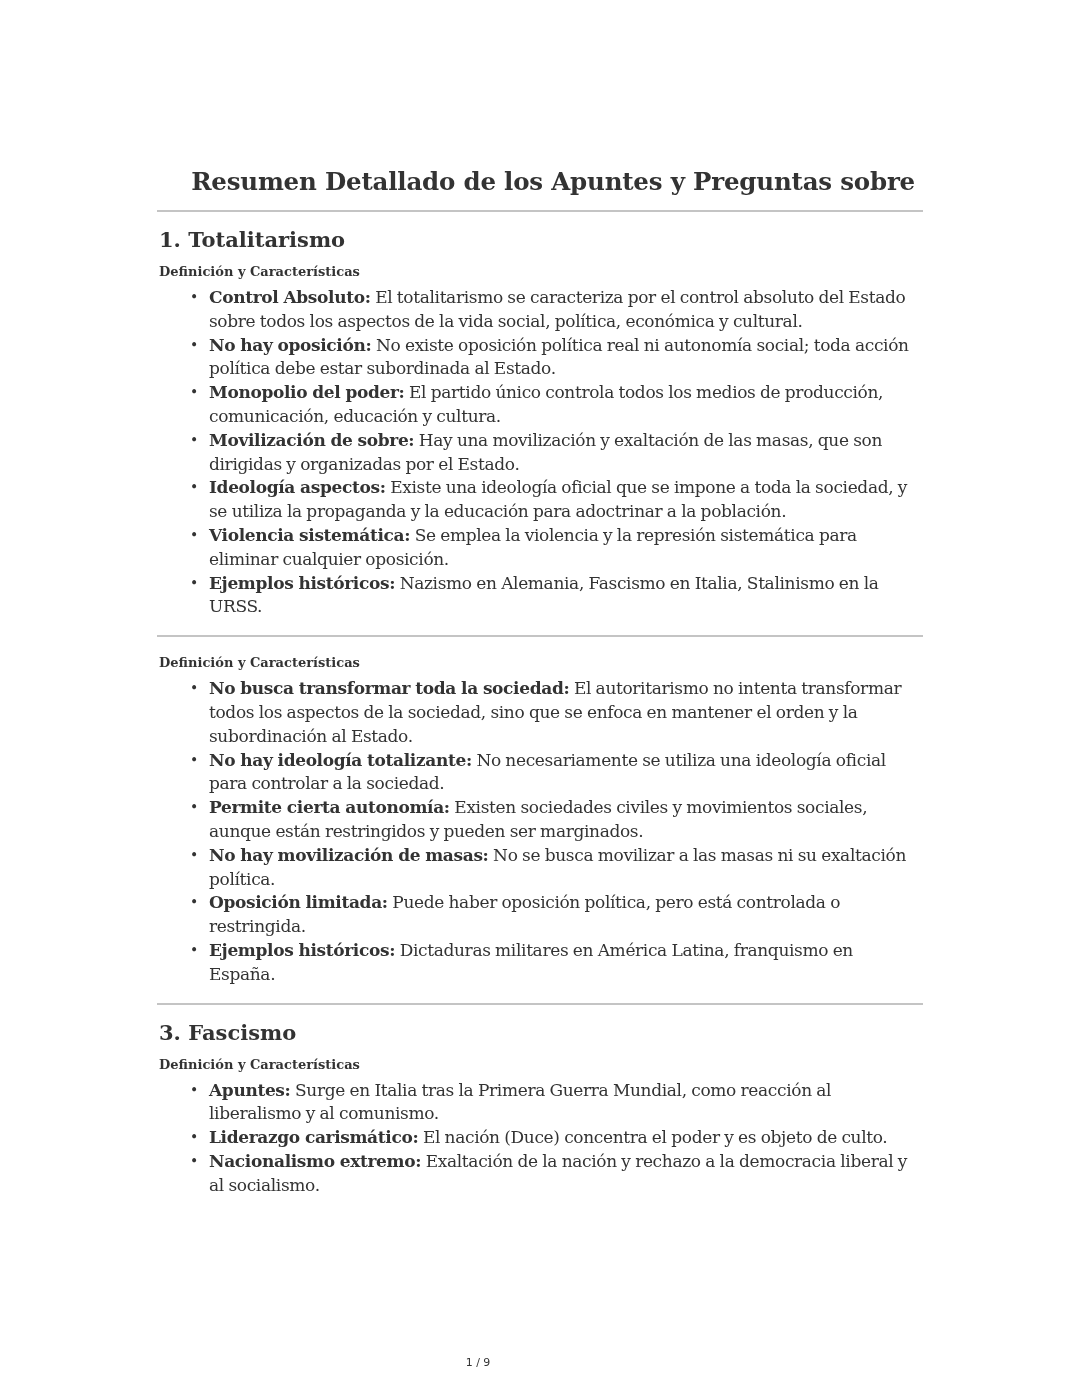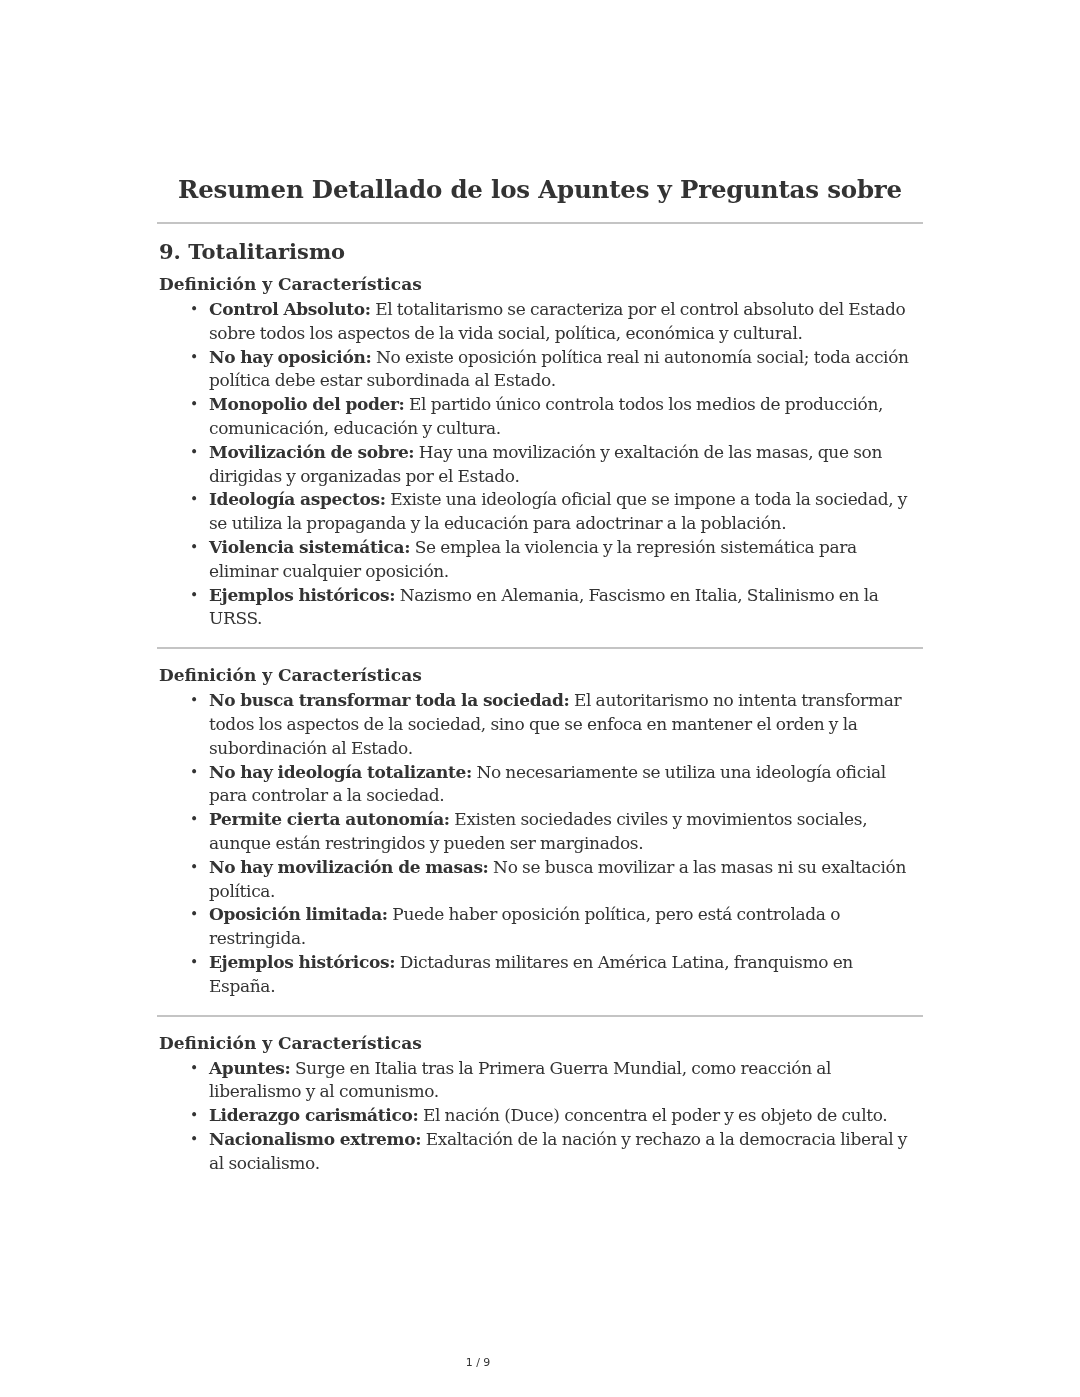--- a/index.html
+++ b/index.html
@@ -14,44 +14,44 @@
       font-family: "DejaVu Serif", "Liberation Serif", serif;
       color: #333333;
     }
     .page {
       position: absolute;
       left: 157px;
       top: 158px;
       width: 766px;
     }
     .doc-title {
-      text-align: center;
+      text-align: right;
       font-size: 24.5px;
       font-weight: bold;
       line-height: 32px;
-      margin: 16px;
+      margin: 8px;
       color: #333333;
       letter-spacing: -0.2px;
     }
     .divider {
       border: 0;
       height: 2px;
       background: #c4c4c4;
       margin: 0;
     }
     .title-divider { margin-top: 12px; }
     .section-title {
       font-size: 21px;
       font-weight: bold;
       margin: 0;
       line-height: 28px;
       padding-left: 2px;
     }
     .sub-title {
-      font-size: 17px;
+      font-size: 13px;
       font-weight: bold;
       margin: 0;
       line-height: 24px;
       padding-left: 2px;
     }
     ul.items {
       margin: 0;
       padding: 0 0 0 52px;
       list-style: none;
     }
@@ -83,21 +83,21 @@
 </head>
 <body>
 
 <div class="page">
   <h1 class="doc-title">
     <span>Resumen Detallado de los Apuntes y Preguntas sobre</span><br>
   </h1>
   <hr class="divider title-divider" style="margin-bottom:14px;">
 
   <section>
-    <h2 class="section-title">9. Totalitarismo</h2>
+    <h2 class="section-title">1. Totalitarismo</h2>
     <h3 class="sub-title" style="margin-top:6px;margin-bottom:2px;">Definición y Características</h3>
     <ul class="items">
       <li><span class="bullet">•</span><b>Control Absoluto:</b><span> El totalitarismo se caracteriza por el control absoluto del Estado sobre todos los aspectos de la vida social, política, económica y cultural.</span></li>
       <li><span class="bullet">•</span><b>No hay oposición:</b><span> No existe oposición política real ni autonomía social; toda acción política debe estar subordinada al Estado.</span></li>
       <li><span class="bullet">•</span><b>Monopolio del poder:</b><span> El partido único controla todos los medios de producción, comunicación, educación y cultura.</span></li>
       <li><span class="bullet">•</span><b>Movilización de sobre:</b><span> Hay una movilización y exaltación de las masas, que son dirigidas y organizadas por el Estado.</span></li>
       <li><span class="bullet">•</span><b>Ideología aspectos:</b><span> Existe una ideología oficial que se impone a toda la sociedad, y se utiliza la propaganda y la educación para adoctrinar a la población.</span></li>
       <li><span class="bullet">•</span><b>Violencia sistemática:</b><span> Se emplea la violencia y la represión sistemática para eliminar cualquier oposición.</span></li>
       <li><span class="bullet">•</span><b>Ejemplos históricos:</b><span> Nazismo en Alemania, Fascismo en Italia, Stalinismo en la URSS.</span></li>
     </ul>
@@ -111,20 +111,21 @@
       <li><span class="bullet">•</span><b>No hay ideología totalizante:</b><span> No necesariamente se utiliza una ideología oficial para controlar a la sociedad.</span></li>
       <li><span class="bullet">•</span><b>Permite cierta autonomía:</b><span> Existen sociedades civiles y movimientos sociales, aunque están restringidos y pueden ser marginados.</span></li>
       <li><span class="bullet">•</span><b>No hay movilización de masas:</b><span> No se busca movilizar a las masas ni su exaltación política.</span></li>
       <li><span class="bullet">•</span><b>Oposición limitada:</b><span> Puede haber oposición política, pero está controlada o restringida.</span></li>
       <li><span class="bullet">•</span><b>Ejemplos históricos:</b><span> Dictaduras militares en América Latina, franquismo en España.</span></li>
     </ul>
   </section>
   <hr class="divider" style="margin-top:16px;margin-bottom:14px;">
 
   <section>
+    <h2 class="section-title">3. Fascismo</h2>
     <h3 class="sub-title" style="margin-top:6px;margin-bottom:2px;">Definición y Características</h3>
     <ul class="items">
       <li><span class="bullet">•</span><b>Apuntes:</b><span> Surge en Italia tras la Primera Guerra Mundial, como reacción al liberalismo y al comunismo.</span></li>
       <li><span class="bullet">•</span><b>Liderazgo carismático:</b><span> El nación (Duce) concentra el poder y es objeto de culto.</span></li>
       <li><span class="bullet">•</span><b>Nacionalismo extremo:</b><span> Exaltación de la nación y rechazo a la democracia liberal y al socialismo.</span></li>
     </ul>
   </section>
 </div>
 
 <div class="footer">1 / 9</div>

